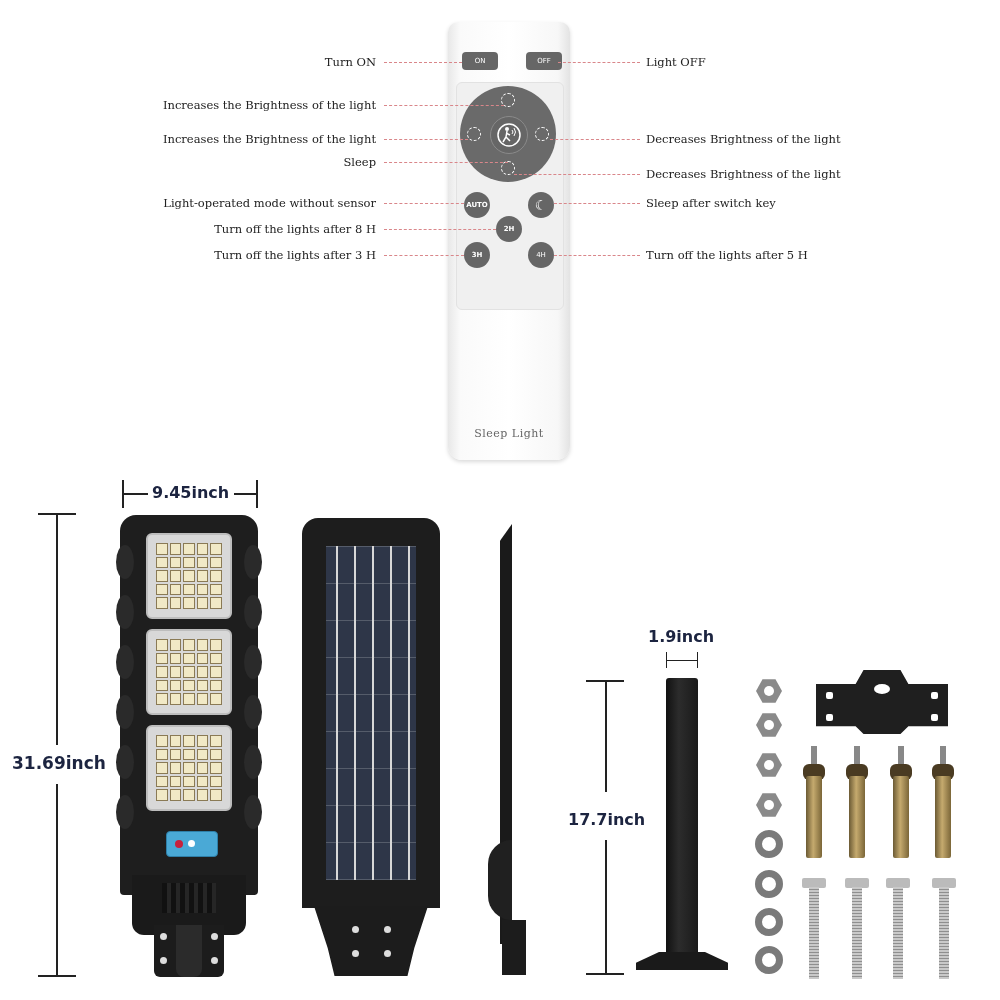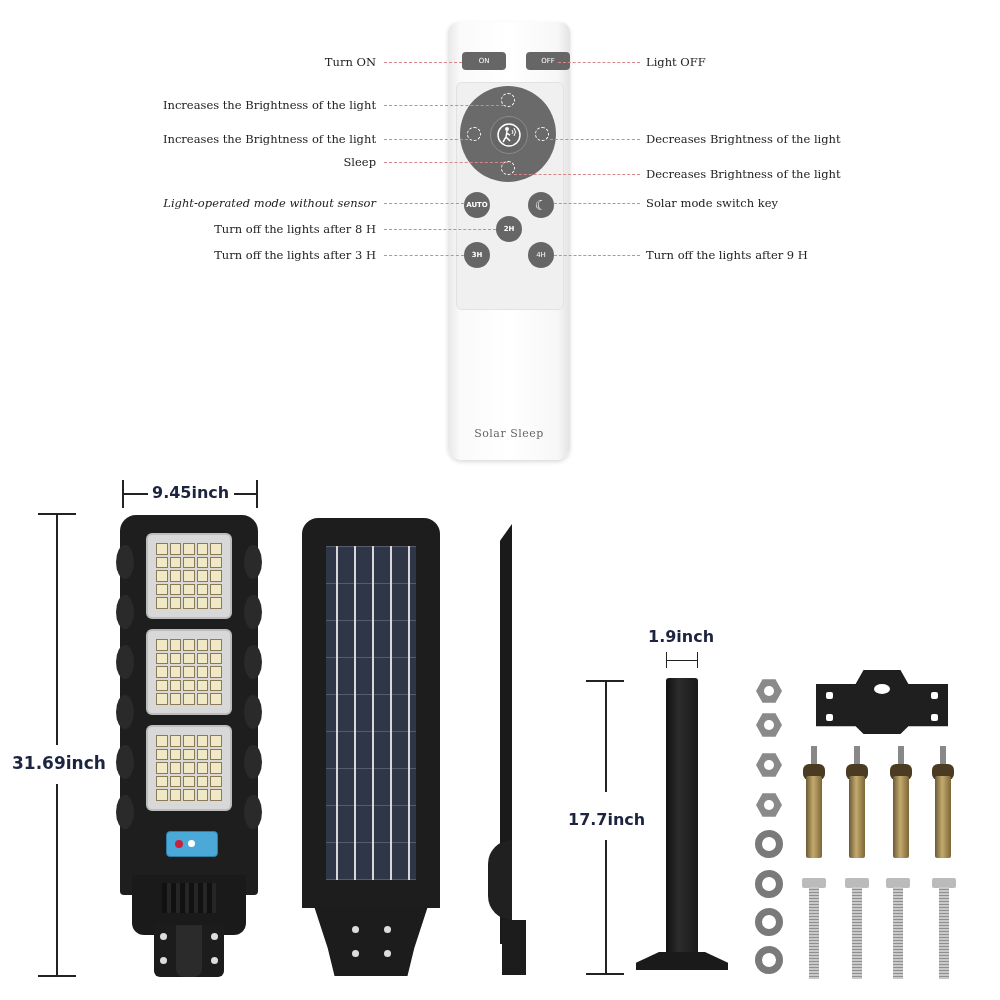--- a/index.html
+++ b/index.html
@@ -4,21 +4,21 @@
 <style>
   html,body{margin:0;padding:0;background:#fff;}
   body{width:1000px;height:1000px;position:relative;overflow:hidden;font-family:"DejaVu Serif",serif;}
   .lbl{position:absolute;font-family:"DejaVu Serif",serif;font-size:11.5px;color:#222;white-space:nowrap;line-height:14px;}
   .lbl.left{text-align:right;}
   .dash{position:absolute;height:0;border-top:1px dashed #d9868a;}
   
   .remote{position:absolute;left:448px;top:22px;width:122px;height:438px;background:linear-gradient(90deg,#e8e8e8 0%,#fafafa 10%,#fff 50%,#f7f7f7 90%,#e3e3e3 100%);border-radius:10px 10px 14px 14px;box-shadow:0 2px 4px rgba(0,0,0,0.15);}
   .remote .panel{position:absolute;left:8px;top:60px;width:106px;height:226px;background:#f0f0f0;border-radius:6px;border:1px solid #e2e2e2;}
   .rbtn{position:absolute;background:#666;color:#fff;font-family:"DejaVu Sans",sans-serif;font-size:7px;display:flex;align-items:center;justify-content:center;}
-  .pill{border-radius:4px;width:44px;height:18px;}
+  .pill{border-radius:4px;width:36px;height:18px;}
   .circ{border-radius:50%;width:26px;height:26px;}
   .dpad{position:absolute;left:460px;top:86px;width:96px;height:96px;border-radius:50%;background:#6a6a6a;}
   .dpad .inner{position:absolute;left:30px;top:30px;width:36px;height:36px;border-radius:50%;border:1px solid #8a8a8a;background:#666;}
   .icon-sm{position:absolute;width:14px;height:14px;border-radius:50%;border:1.5px dashed #fff;box-sizing:border-box;}
   .brand{position:absolute;left:0;width:122px;top:405px;text-align:center;font-family:"DejaVu Serif",serif;font-size:11px;color:#666;letter-spacing:0.5px;}
   
   .dim{position:absolute;font-family:"DejaVu Sans",sans-serif;font-weight:bold;color:#1c2440;font-size:16px;white-space:nowrap;}
   .line{position:absolute;background:#222;}
   
   .lamp{position:absolute;left:120px;top:515px;width:138px;height:462px;}
@@ -51,21 +51,21 @@
   .anchor .thread{position:absolute;left:8px;top:0;width:6px;height:20px;background:#888;}
   .bolt{position:absolute;width:24px;height:100px;}
   .bolt .bhead{position:absolute;left:0;top:0;width:24px;height:10px;background:#bbb;border-radius:2px;}
   .bolt .bshaft{position:absolute;left:7px;top:9px;width:10px;height:92px;background:repeating-linear-gradient(#c9c9c9 0 2px,#8f8f8f 2px 3px);}
 </style>
 </head>
 <body>
 
 <div class="remote">
   <div class="panel"></div>
-  <div class="brand">Solar Sleep</div>
+  <div class="brand">Sleep Light</div>
 </div>
 <div class="rbtn pill" style="left:462px;top:52px;">ON</div>
 <div class="rbtn pill" style="left:526px;top:52px;">OFF</div>
 
 <div class="dpad">
   <div class="inner">
     <svg width="36" height="36" viewBox="0 0 36 36">
         <circle cx="18" cy="18" r="11" fill="none" stroke="#fff" stroke-width="1.5"></circle>
         <circle cx="16" cy="12" r="2" fill="#fff"></circle>
         <path d="M16 14 L15 20 L12 25 M15 20 L19 24 M15 16 L19 18" stroke="#fff" stroke-width="1.5" fill="none"></path>
@@ -87,37 +87,37 @@
 <div class="rbtn circ" style="left:528px;top:242px;font-weight:normal;">4H</div>
 
 <div class="lbl left" style="right:624px;top:55px;">Turn ON</div>
 <div class="dash" style="left:384px;top:62px;width:78px;"></div>
 <div class="lbl left" style="right:624px;top:98px;">Increases the Brightness of the light</div>
 <div class="dash" style="left:384px;top:105px;width:120px;"></div>
 <div class="lbl left" style="right:624px;top:132px;">Increases the Brightness of the light</div>
 <div class="dash" style="left:384px;top:139px;width:84px;"></div>
 <div class="lbl left" style="right:624px;top:155px;">Sleep</div>
 <div class="dash" style="left:384px;top:162px;width:124px;"></div>
-<div class="lbl left" style="right:624px;top:196px;font-style:italic;">Light-operated mode without sensor</div>
+<div class="lbl left" style="right:624px;top:196px;">Light-operated mode without sensor</div>
 <div class="dash" style="left:384px;top:203px;width:80px;"></div>
 <div class="lbl left" style="right:624px;top:222px;">Turn off the lights after 8 H</div>
 <div class="dash" style="left:384px;top:229px;width:112px;"></div>
 <div class="lbl left" style="right:624px;top:248px;">Turn off the lights after 3 H</div>
 <div class="dash" style="left:384px;top:255px;width:80px;"></div>
 
 <div class="dash" style="left:558px;top:62px;width:82px;"></div>
 <div class="lbl" style="left:646px;top:55px;">Light OFF</div>
 <div class="dash" style="left:550px;top:139px;width:90px;"></div>
 <div class="lbl" style="left:646px;top:132px;">Decreases Brightness of the light</div>
 <div class="dash" style="left:514px;top:174px;width:126px;"></div>
 <div class="lbl" style="left:646px;top:167px;">Decreases Brightness of the light</div>
 <div class="dash" style="left:554px;top:203px;width:86px;"></div>
-<div class="lbl" style="left:646px;top:196px;">Solar mode switch key</div>
+<div class="lbl" style="left:646px;top:196px;">Sleep after switch key</div>
 <div class="dash" style="left:554px;top:255px;width:86px;"></div>
-<div class="lbl" style="left:646px;top:248px;">Turn off the lights after 9 H</div>
+<div class="lbl" style="left:646px;top:248px;">Turn off the lights after 5 H</div>
 
 <div class="line" style="left:122px;top:480px;width:2px;height:28px;"></div>
 <div class="line" style="left:256px;top:480px;width:2px;height:28px;"></div>
 <div class="line" style="left:122px;top:493px;width:26px;height:2px;"></div>
 <div class="line" style="left:234px;top:493px;width:24px;height:2px;"></div>
 <div class="dim" style="left:152px;top:483px;">9.45inch</div>
 
 <div class="line" style="left:38px;top:513px;width:38px;height:2px;"></div>
 <div class="line" style="left:56px;top:513px;width:2px;height:232px;"></div>
 <div class="dim" style="left:12px;top:753px;font-size:17px;">31.69inch</div>

